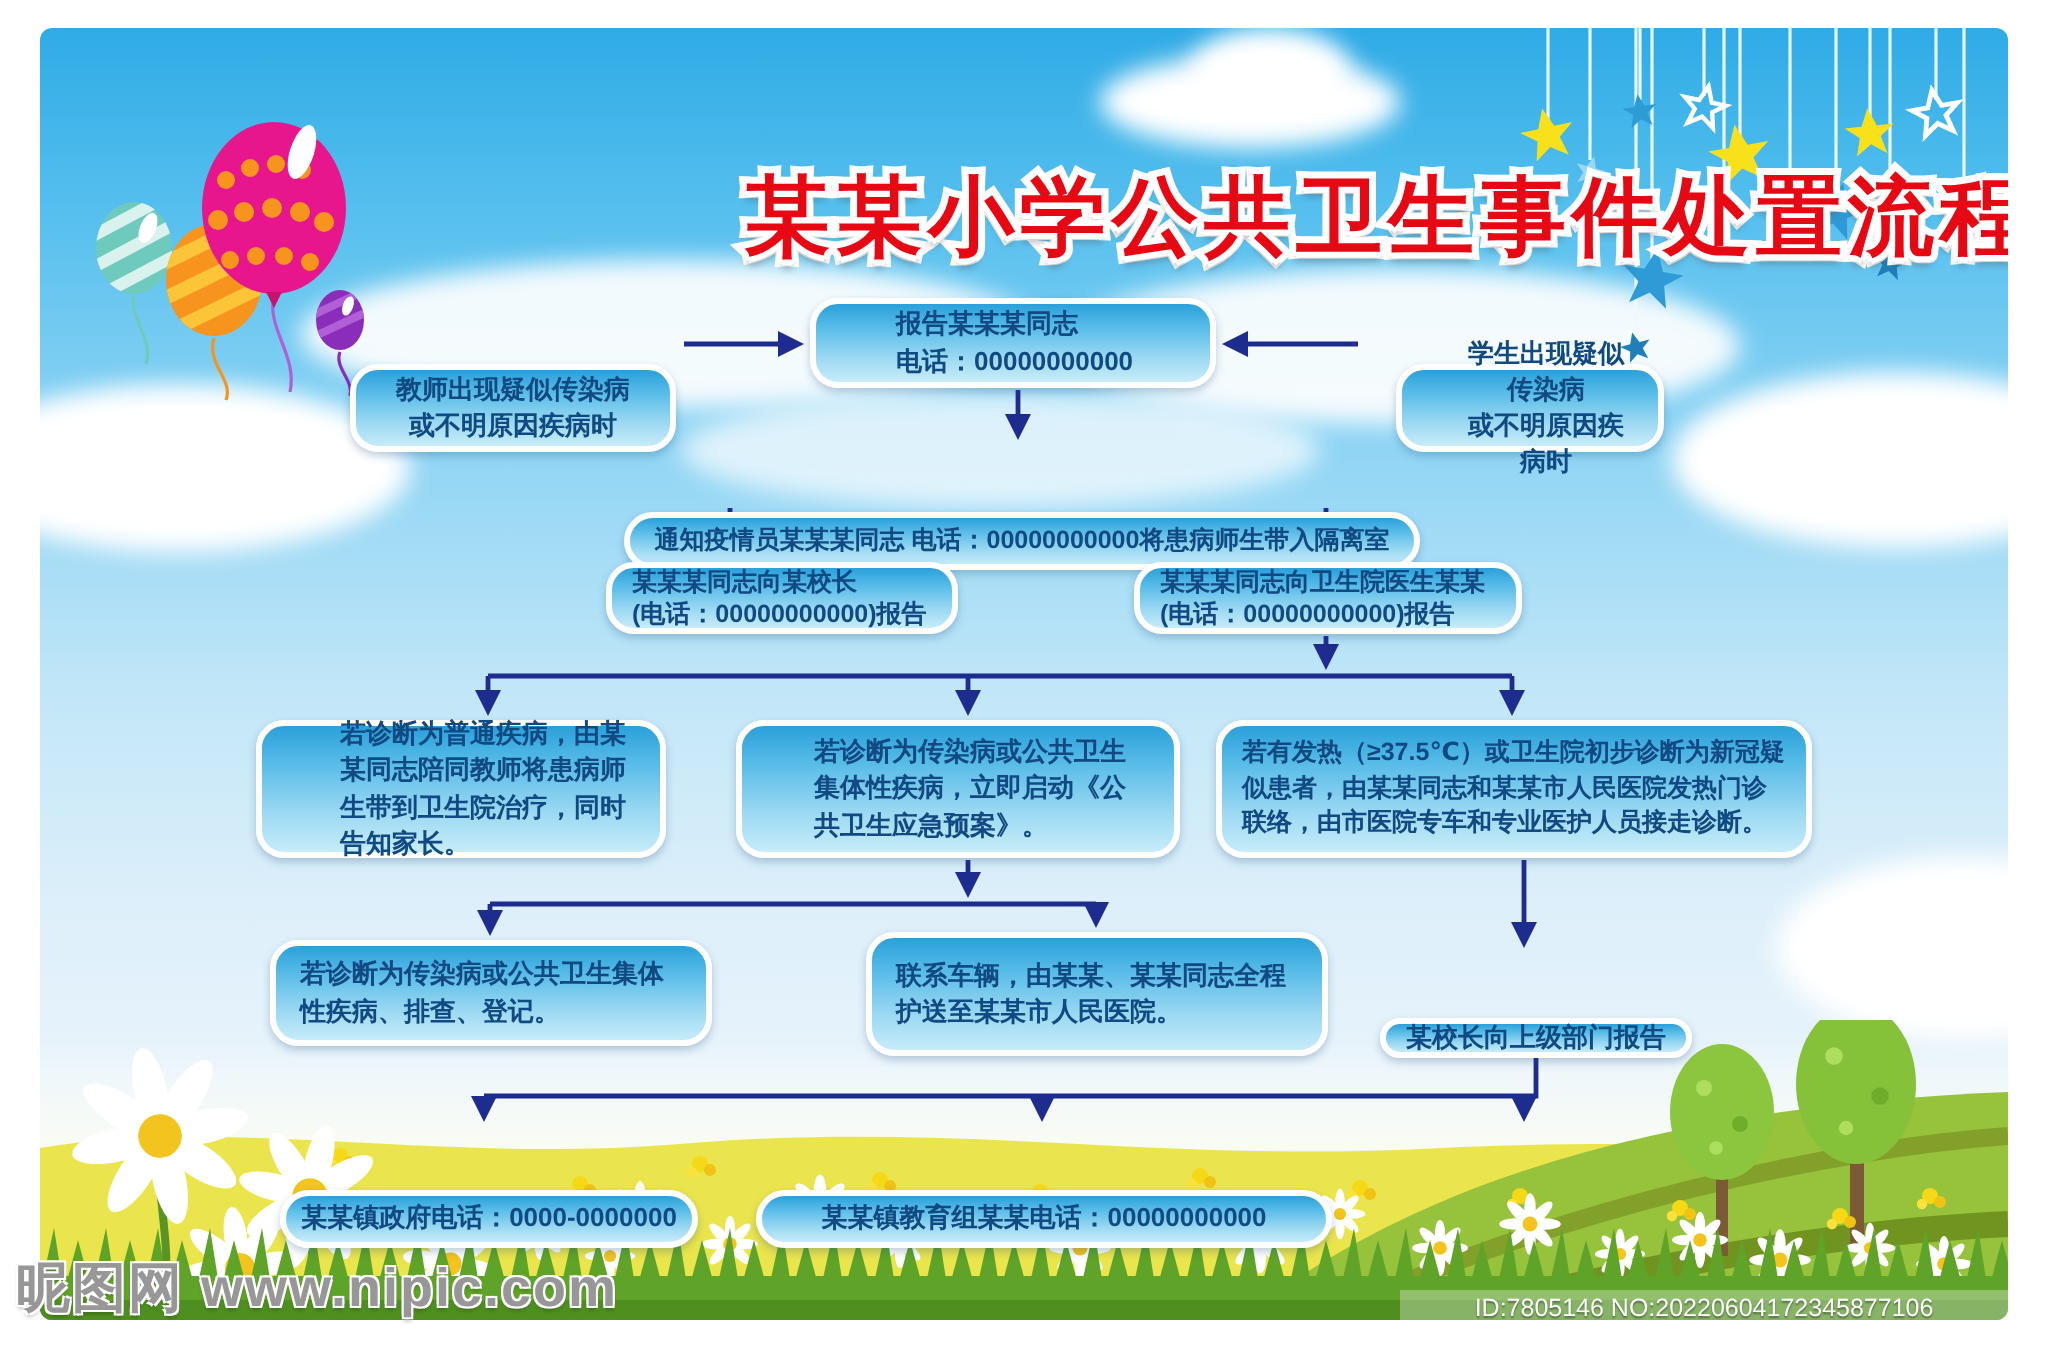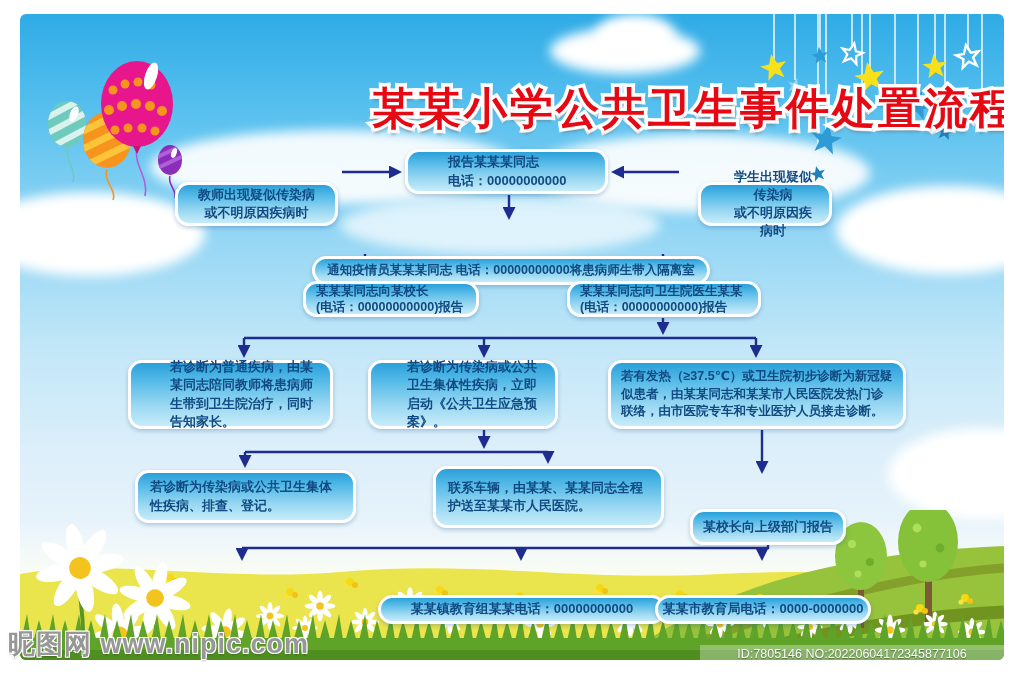--- a/index.html
+++ b/index.html
@@ -305,38 +305,38 @@
     <div class="ln">某某某同志向某校长</div>
     <div class="ln">(电话：00000000000)报告</div>
   </div>
   <div class="fbox nowrap sm" style="left:547px;top:267px;width:194px;height:36px;padding-left:10px;line-height:1.3;">
     <div class="ln">某某某同志向卫生院医生某某</div>
     <div class="ln">(电话：00000000000)报告</div>
   </div>
   <div class="fbox" style="left:108px;top:346px;width:205px;height:69px;padding-left:39px;">
     <div class="ln">若诊断为普通疾病，由某某同志陪同教师将患病师生带到卫生院治疗，同时告知家长。</div>
   </div>
-  <div class="fbox" style="left:348px;top:346px;width:190px;height:69px;padding-left:36px;">
+  <div class="fbox" style="left:348px;top:346px;width:222px;height:69px;padding-left:36px;">
     <div class="ln">若诊断为传染病或公共卫生集体性疾病，立即启动《公共卫生应急预案》。</div>
   </div>
   <div class="fbox sm" style="left:588px;top:346px;width:298px;height:69px;padding:4px 10px;">
     <div class="ln">若有发热（≥37.5℃）或卫生院初步诊断为新冠疑似患者，由某某同志和某某市人民医院发热门诊联络，由市医院专车和专业医护人员接走诊断。</div>
   </div>
   <div class="fbox" style="left:115px;top:456px;width:221px;height:53px;">
     <div class="ln">若诊断为传染病或公共卫生集体性疾病、排查、登记。</div>
   </div>
   <div class="fbox" style="left:413px;top:452px;width:231px;height:62px;line-height:1.35;">
     <div class="ln">联系车辆，由某某、某某同志全程护送至某某市人民医院。</div>
   </div>
-  <div class="fbox center nowrap" style="left:670px;top:463px;width:156px;height:36px;">
+  <div class="fbox center nowrap" style="left:670px;top:463px;width:156px;height:20px;">
     <div class="ln">某校长向上级部门报告</div>
+  </div>
+  <div class="fbox center nowrap" style="left:120px;top:549px;width:209px;height:29px;border-radius:15px;padding:2px 6px;">
+    <div class="ln">某某镇政府电话：0000-0000000</div>
   </div>
   <div class="fbox center nowrap" style="left:358px;top:549px;width:288px;height:29px;border-radius:15px;padding:2px 6px;">
     <div class="ln">某某镇教育组某某电话：00000000000</div>
   </div>
-  <div class="fbox center nowrap" style="left:635px;top:549px;width:216px;height:29px;border-radius:15px;padding:2px 6px;">
-    <div class="ln">某某市教育局电话：0000-0000000</div>
-  </div>
 
 </div>
 
 <div class="wm-site">昵图网 www.nipic.com</div>
 <div class="wm-id">ID:7805146 NO:20220604172345877106</div>
 
 </body></html>

